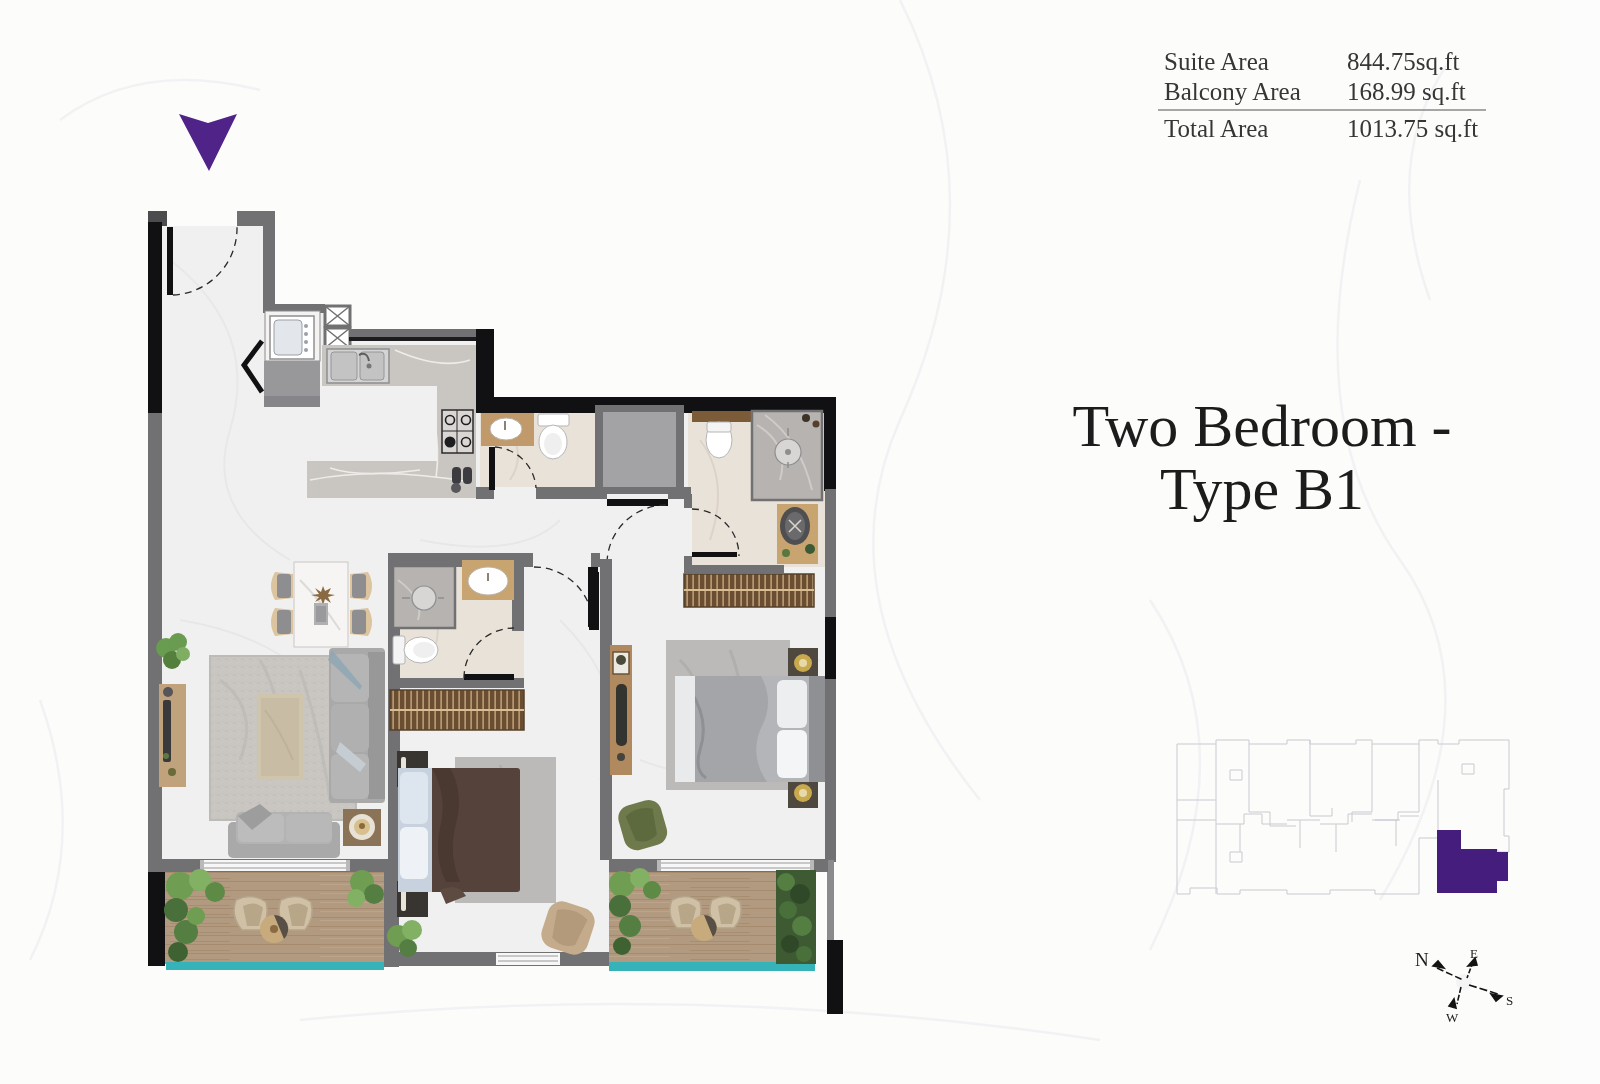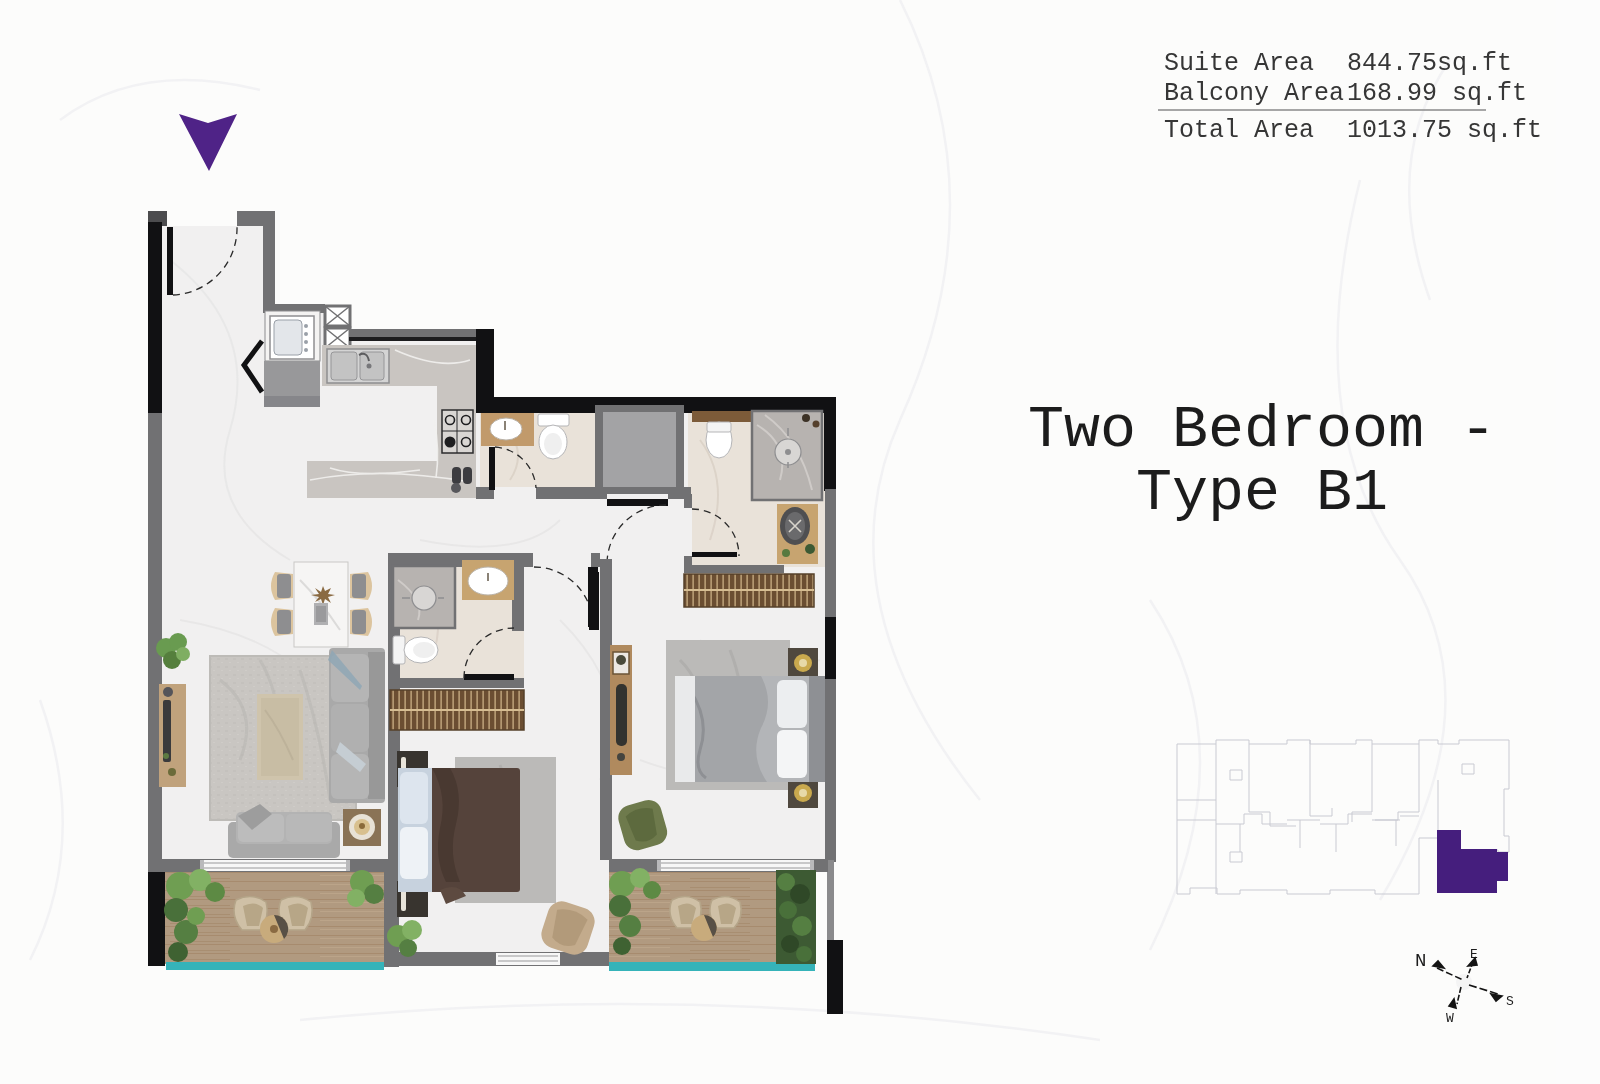--- a/index.html
+++ b/index.html
@@ -1,16 +1,16 @@
 <!DOCTYPE html>
 <html><head>
 <meta charset="utf-8">
 <style>
 html,body{margin:0;padding:0;background:#fcfcfc;}
-#page{position:relative;width:1556px;height:1084px;overflow:hidden;background:#fcfcfb;font-family:Liberation Mono, monospace;text-align:right;}
+#page{position:relative;width:1556px;height:1084px;overflow:hidden;background:#fcfcfb;font-family:Liberation Serif, serif;text-align:right;}
 svg{position:absolute;top:0;left:0;}
 </style>
 </head>
 <body>
 <div id="page">
 <svg width="1600" height="1084" viewBox="0 0 1600 1084">
 <defs>
 <pattern id="wood" width="260" height="9" patternUnits="userSpaceOnUse">
 <rect width="260" height="9" fill="#b19a80"></rect>
 <rect y="8" width="260" height="1" fill="#a78b6e"></rect>

